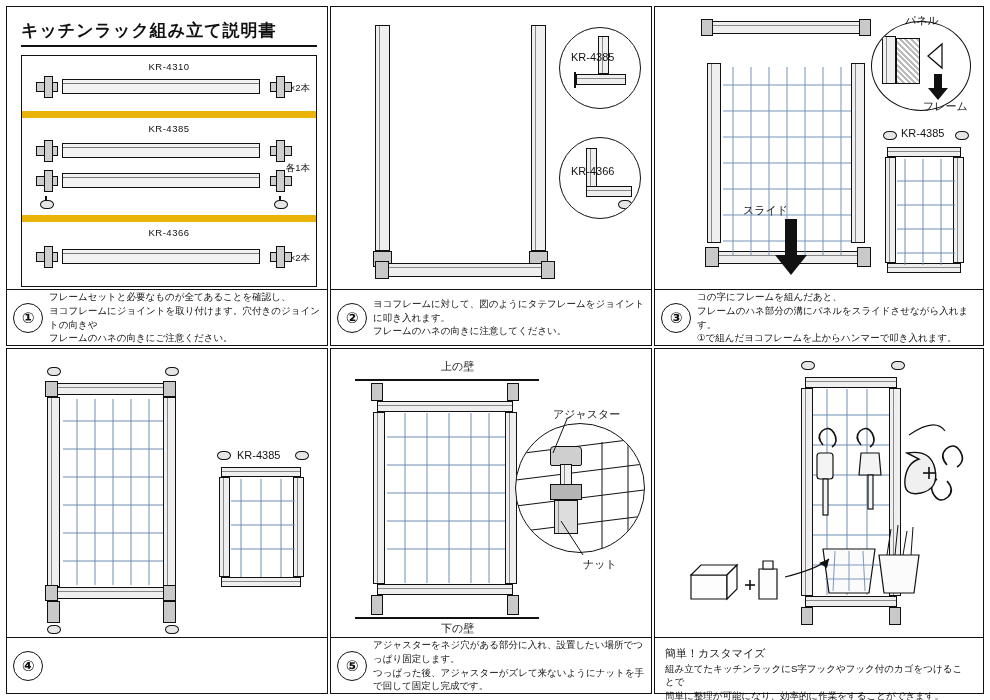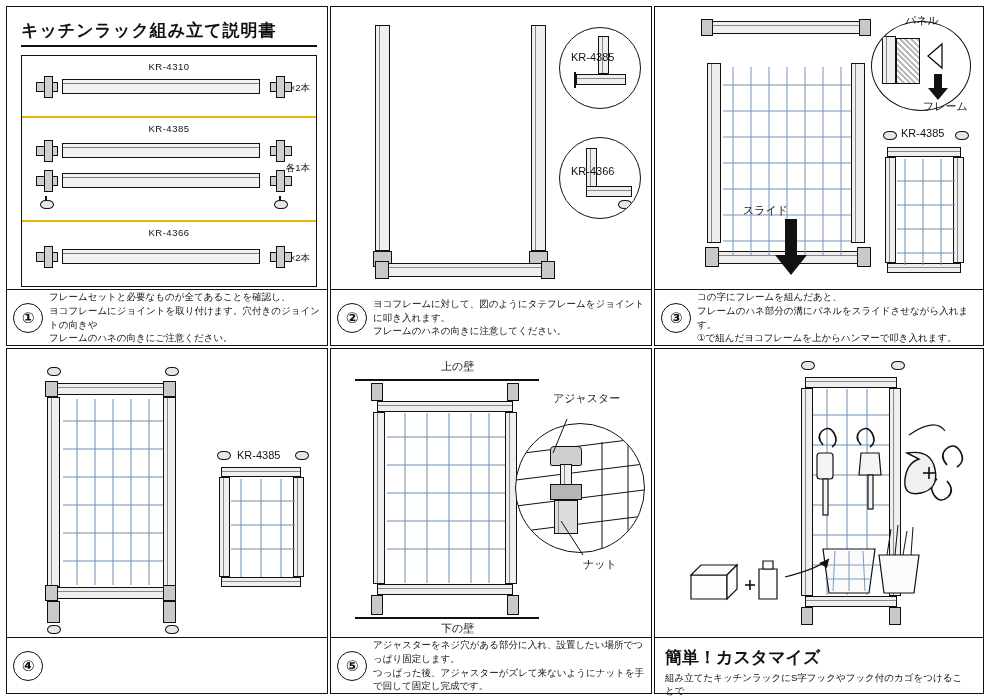--- a/index.html
+++ b/index.html
@@ -19,28 +19,28 @@
   .c3{left:654px;top:6px;  width:330px;height:340px;}
   .c4{left:6px;  top:348px;width:322px;height:346px;}
   .c5{left:330px;top:348px;width:322px;height:346px;}
   .c6{left:654px;top:348px;width:330px;height:346px;}
 
   .art{position:absolute;left:0;right:0;top:0;bottom:56px;overflow:hidden;}
   .cap{position:absolute;left:0;right:0;bottom:0;height:56px;border-top:1.5px solid #111;box-sizing:border-box;display:flex;align-items:center;}
   .capnum{width:42px;min-width:42px;height:100%;display:flex;align-items:center;justify-content:center;border-right:0;}
   .circ{width:28px;height:28px;border:1.5px solid #111;border-radius:50%;display:flex;align-items:center;justify-content:center;font-size:15px;font-weight:bold;line-height:1;}
   .captext{font-size:9.5px;line-height:1.45;padding-right:6px;white-space:pre-line;}
-  .captitle{font-size:17px;font-weight:bold;line-height:1.5;}
+  .captitle{font-size:11px;font-weight:normal;line-height:1.5;}
   .cap6{display:block;padding:7px 8px 0 10px;}
 
   
   .title{position:absolute;left:14px;top:12px;font-size:17px;font-weight:bold;letter-spacing:1px;}
   .titlerule{position:absolute;left:14px;top:38px;width:296px;height:2px;background:#111;}
   .plist{position:absolute;left:14px;top:48px;width:296px;height:232px;border:1px solid #111;box-sizing:border-box;}
-  .prow{position:absolute;left:0;right:0;border-bottom:2px solid #eab308;box-sizing:border-box;}
+  .prow{position:absolute;left:0;right:0;border-bottom:7px solid #eab308;box-sizing:border-box;}
   .prow.last{border-bottom:none;}
   .r1{top:0;height:62px;}
   .r2{top:62px;height:104px;}
   .r3{top:166px;height:66px;}
   .pcode{position:absolute;left:0;right:0;top:5px;text-align:center;font-size:9.5px;letter-spacing:.5px;}
   .qty{position:absolute;right:6px;font-size:9.5px;}
 
   
   .bar{position:absolute;background:#f2f2f2;border:1.2px solid #111;}
   .bar:after{content:"";position:absolute;left:0;right:0;top:3px;height:0;border-top:1px solid #777;}
@@ -339,21 +339,21 @@
             <line x1="0" y1="108" x2="128" y2="92"></line>
             <line x1="86" y1="18" x2="86" y2="124"></line>
             <line x1="112" y1="16" x2="112" y2="124"></line>
           </g>
         </svg>
         <div class="foot" style="left:34px;top:22px;width:32px;height:20px;border-radius:4px 4px 2px 2px;background:#cfcfcf;"></div>
         <div class="tube v" style="left:44px;top:40px;width:12px;height:22px;"></div>
         <div class="foot" style="left:34px;top:60px;width:32px;height:16px;background:#b5b5b5;"></div>
         <div class="tube v" style="left:38px;top:76px;width:24px;height:34px;background:#ddd;"></div>
       </div>
-      <div class="lbl" style="left:222px;top:42px;">アジャスター</div>
+      <div class="lbl" style="left:222px;top:58px;">アジャスター</div>
       <div class="lbl" style="left:252px;top:208px;">ナット</div>
       <svg width="322" height="290">
         <g stroke="#111" stroke-width="1" fill="none">
           <line x1="236" y1="70" x2="222" y2="104"></line>
           <line x1="252" y1="206" x2="230" y2="172"></line>
         </g>
       </svg>
     </div>
 
     <div class="cap">

